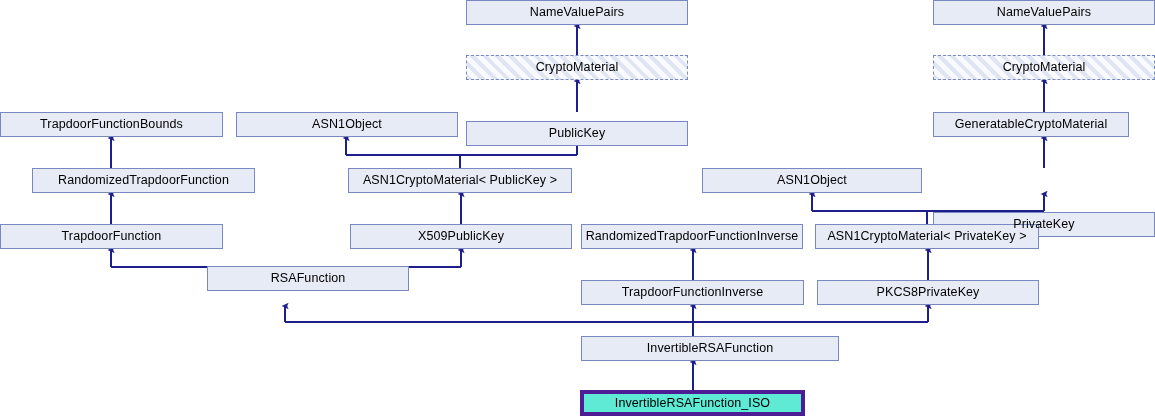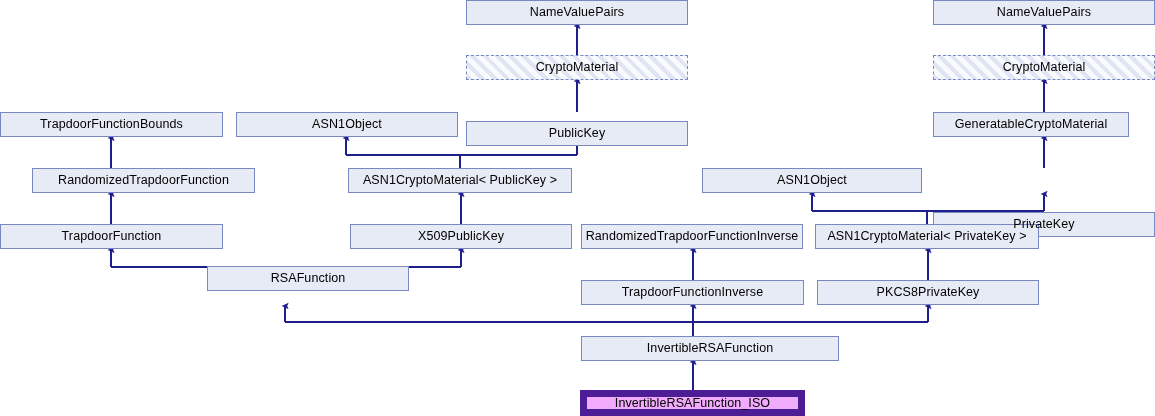--- a/index.html
+++ b/index.html
@@ -33,22 +33,22 @@
     line-height: 1;
     color: #000000;
     white-space: nowrap;
     letter-spacing: 0.1px;
   }
   .node.normal {
     background: #e7ebf5;
     border: 1px solid #7a88c2;
   }
   .node.current {
-    background: #f0abfc;
-    border: 7px solid #4c1d95;
+    background: #5eead4;
+    border: 4px solid #4c1d95;
     justify-content: center;
   }
   .node.abstract {
     border: 1px dashed #7a88c2;
     background-color: #f5f7fc;
     background-image: repeating-linear-gradient(
       45deg,
       #dfe5f3 0px,
       #dfe5f3 4px,
       #f8fafe 4px,

